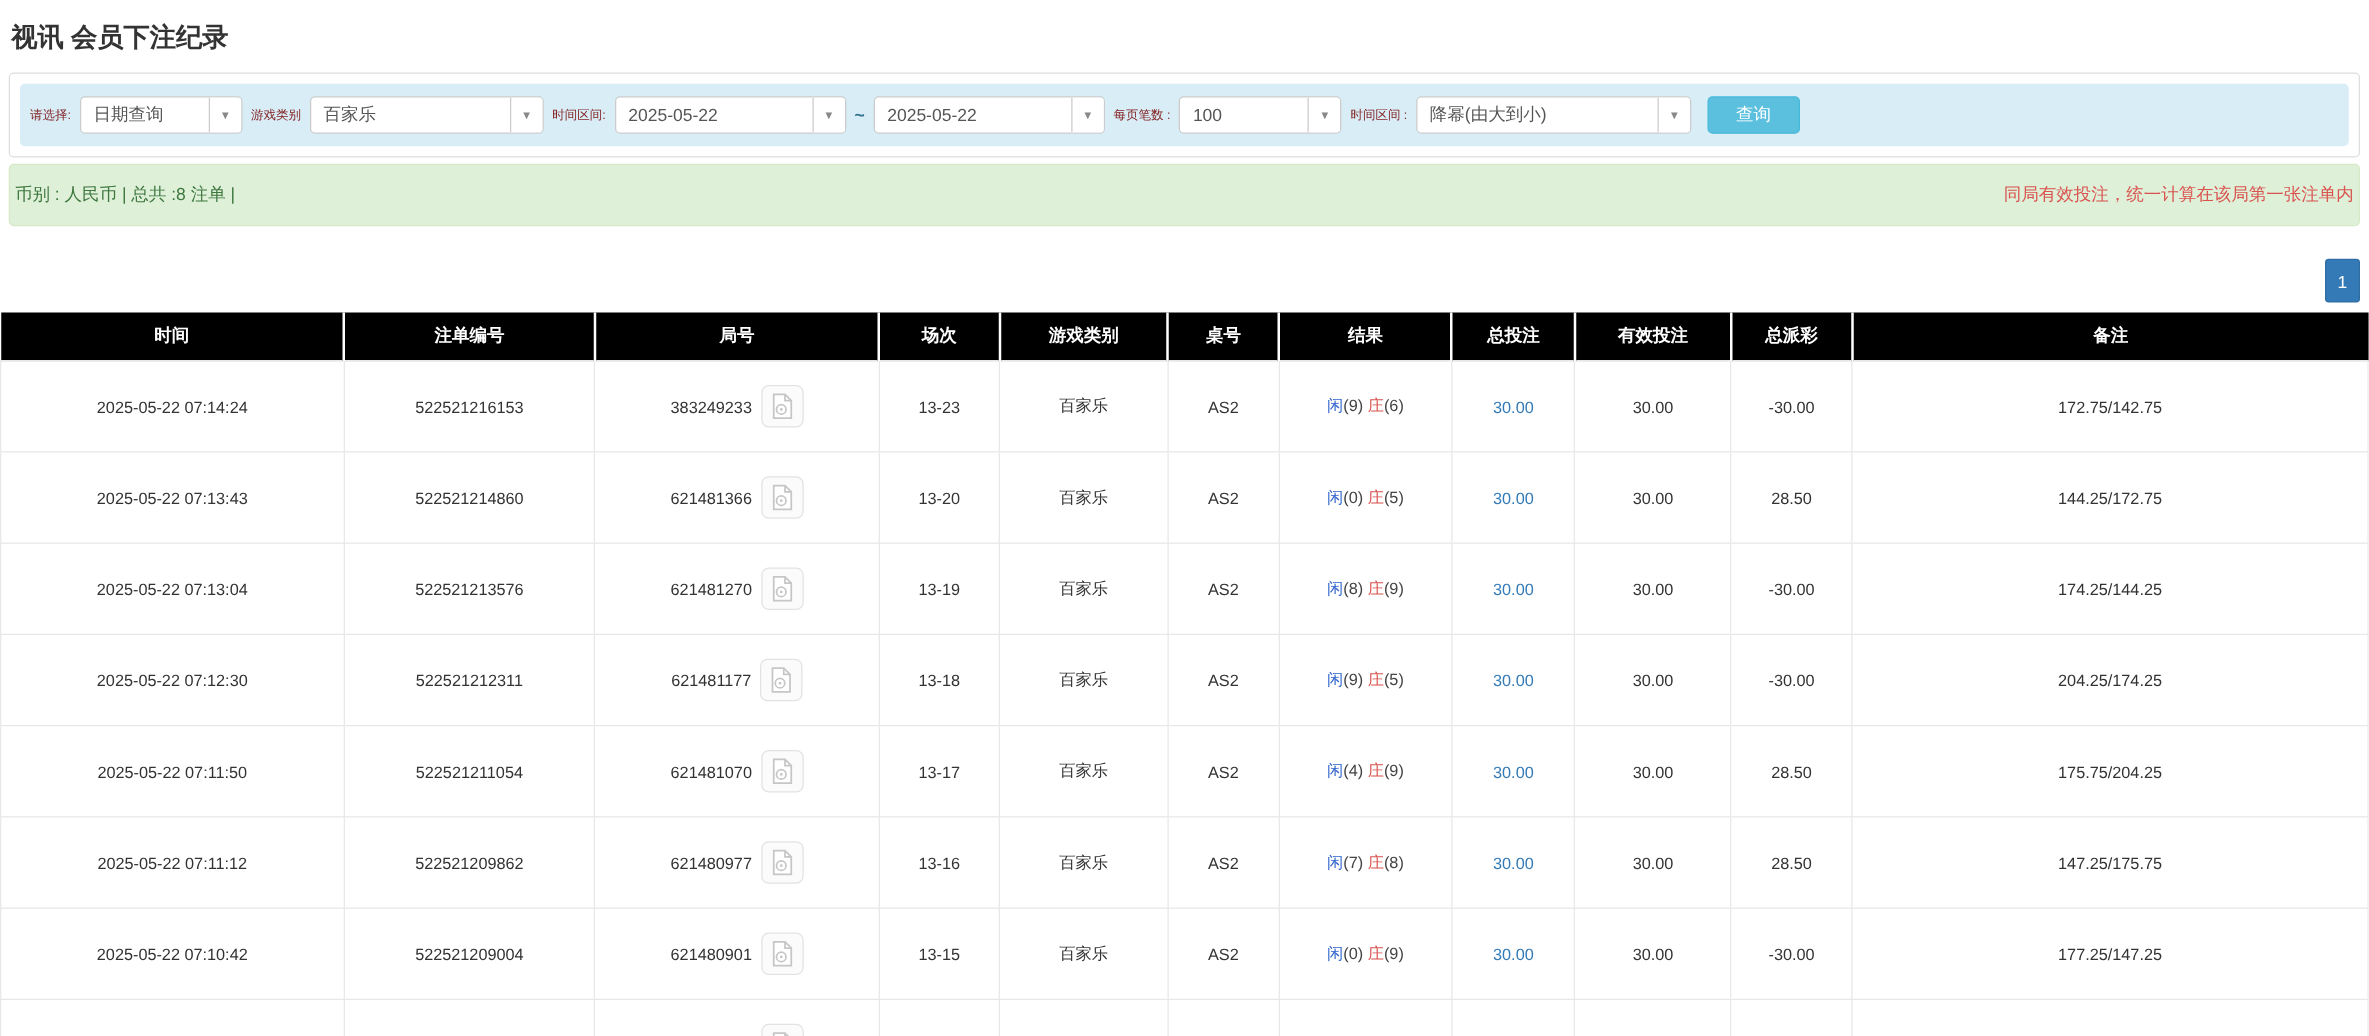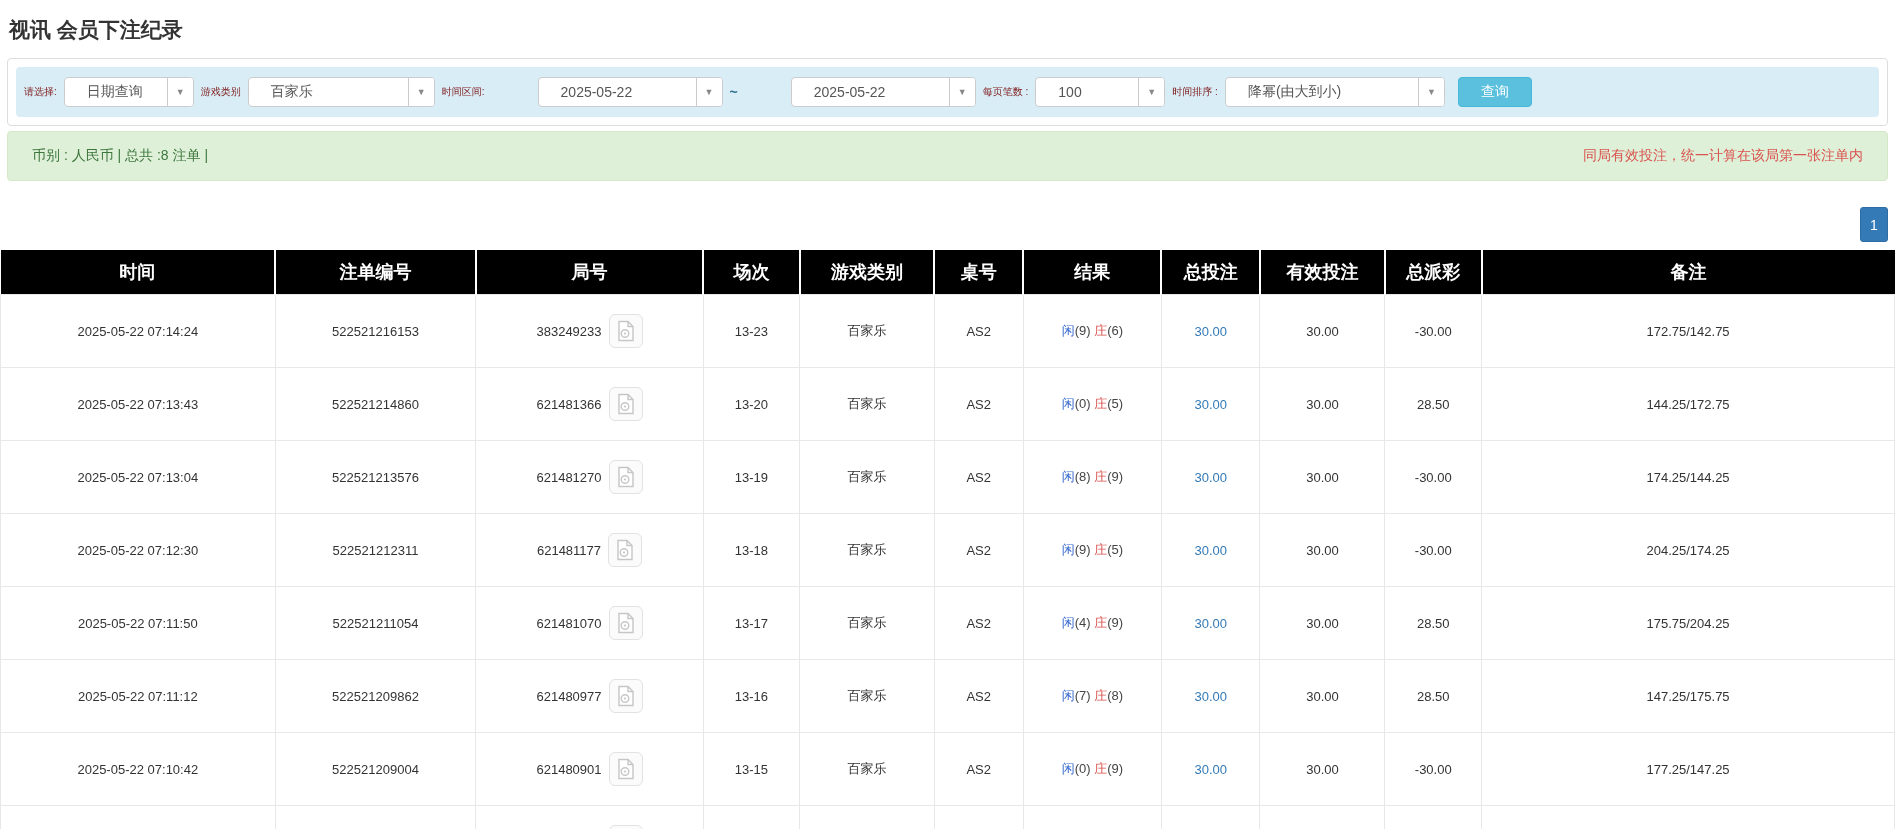--- a/index.html
+++ b/index.html
@@ -26,58 +26,58 @@
     background:#d9edf7; border-radius:4px;
     padding:10px 8px; display:flex; align-items:center; gap:7px;
     white-space:nowrap;
   }
   .flabel { color:#7f1d1d; font-weight:normal; font-size:10px; }
   .combo {
     display:inline-flex; align-items:stretch; height:30px;
     background:#fff; border:1px solid #ccc; border-radius:4px; overflow:hidden;
   }
   .combo .val {
-    display:flex; align-items:center; padding:0 22px;
+    display:flex; align-items:center; padding:0 10px;
     color:#555; font-size:14px; flex:1 1 auto;
   }
   .combo .caret {
     width:26px; border-left:1px solid #ccc; background:#fff;
     display:flex; align-items:center; justify-content:center;
     color:#888; font-size:9px; cursor:pointer;
   }
-  .w-type { width:130px; } .w-game { width:187px; } .w-date { width:185px;margin-left:46px; }
+  .w-type { width:130px; } .w-game { width:187px; } .w-date { width:185px; }
   .w-pp   { width:130px; } .w-sort { width:220px; }
   .tilde { color:#31708f; font-weight:bold; }
   .btn-search {
     height:30px; padding:0 22px; margin-left:6px;
     background:#5bc0de; border:1px solid #46b8da; border-radius:4px;
     color:#fff; font-size:14px; cursor:pointer; font-family:inherit;
   }
 
   
   .alert-success {
     background:#dff0d8; border:1px solid #d6e9c6; border-radius:4px;
     height:50px; display:flex; align-items:center; justify-content:space-between;
-    padding:0 24px; margin-top:5px;
+    padding:0 4px; margin-top:5px;
   }
   .alert-left  { color:#3c763d; font-size:14px; }
   .alert-right { color:#d9534f; font-size:14px; }
 
   
   .pager { text-align:right; margin:26px 0 8px 0; }
   .page-btn {
     display:inline-block; min-width:28px; height:35px; line-height:35px;
     background:#337ab7; border:1px solid #2e6da4; border-radius:3px;
     color:#fff; text-align:center; font-size:14px; cursor:pointer;
   }
 
   
   table.bets { width:100%; border-collapse:collapse; table-layout:fixed; }
   .bets th {
-    background:#000; color:#fff; font-weight:bold; font-size:18px;
+    background:#000; color:#fff; font-weight:bold; font-size:14px;
     padding:10px 4px; text-align:center; border-left:2px solid #fff;
   }
   .bets th:first-child { border-left:none; }
   .bets tbody tr.data td {
     background:#fff; border:1px solid #e8e8e8; text-align:center;
     padding:19px 4px; font-size:13px; color:#333;
   }
   .c0{width:14.5%}.c1{width:10.6%}.c2{width:12%}.c3{width:5.1%}.c4{width:7.1%}
   .c5{width:4.7%}.c6{width:7.3%}.c7{width:5.2%}.c8{width:6.6%}.c9{width:5.1%}
   .blue-link { color:#337ab7; cursor:pointer; }
@@ -123,21 +123,21 @@
         <span class="val">2025-05-22</span>
         <span class="caret">▼</span>
       </span>
 
       <span class="flabel">每页笔数 :</span>
       <span class="combo w-pp">
         <span class="val">100</span>
         <span class="caret">▼</span>
       </span>
 
-      <span class="flabel">时间排序 :</span>
+      <span class="flabel">时间区间 :</span>
       <span class="combo w-sort">
         <span class="val">降幂(由大到小)</span>
         <span class="caret">▼</span>
       </span>
 
       <button class="btn-search">查询</button>
     </div>
   </div>
 
   <div class="alert-success">

